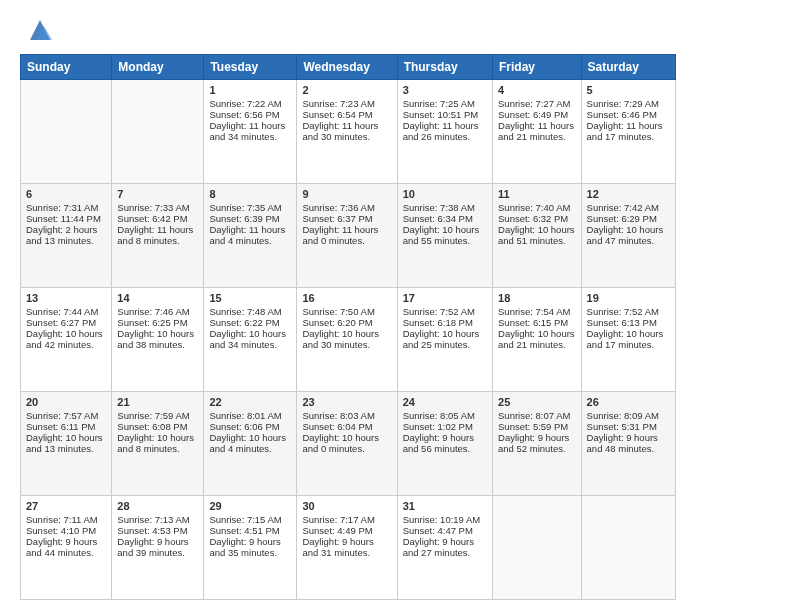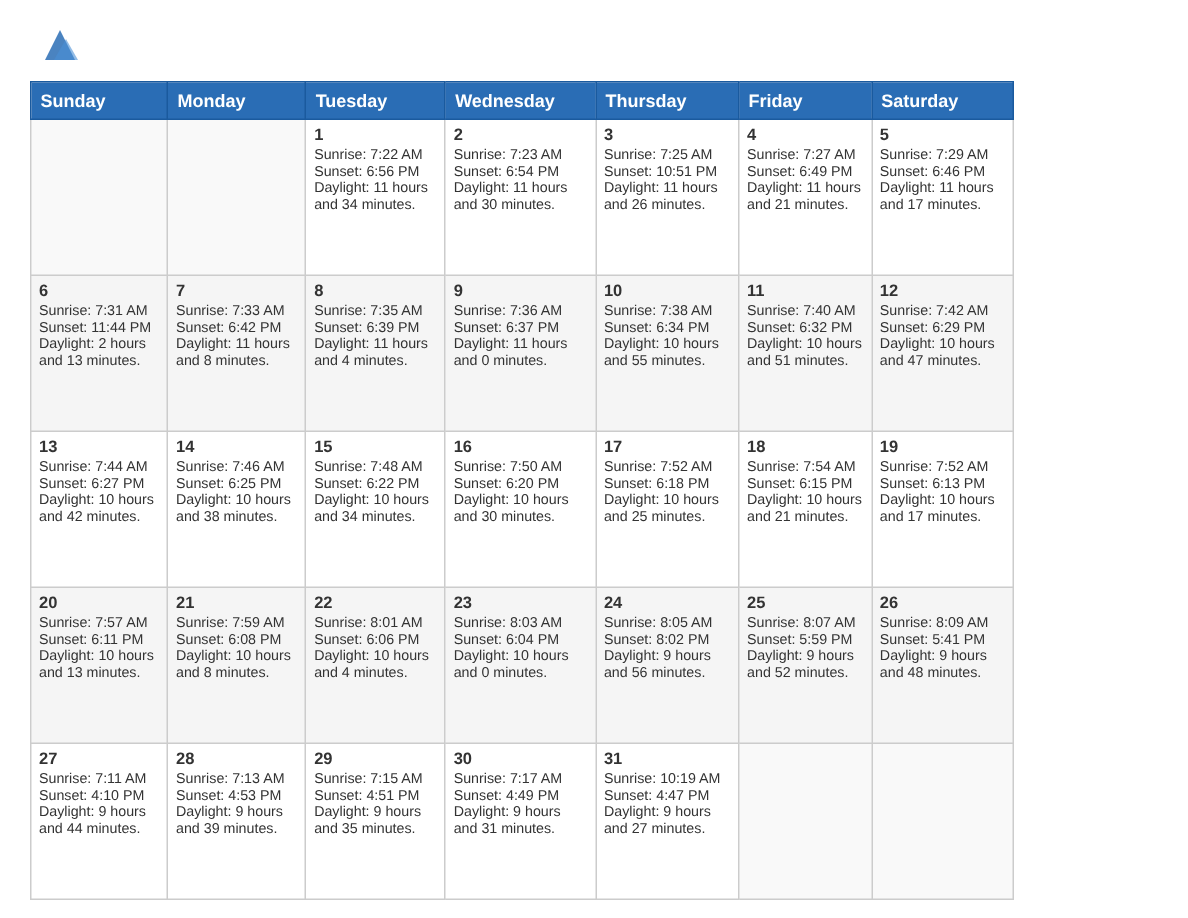--- a/index.html
+++ b/index.html
@@ -275,33 +275,33 @@
           </td>
           <td>
             <span class="day-num">23</span>
             <div>Sunrise: 8:03 AM</div>
             <div>Sunset: 6:04 PM</div>
             <div>Daylight: 10 hours and 0 minutes.</div>
           </td>
           <td>
             <span class="day-num">24</span>
             <div>Sunrise: 8:05 AM</div>
-            <div>Sunset: 8:02 PM</div>
+            <div>Sunset: 1:02 PM</div>
             <div>Daylight: 9 hours and 56 minutes.</div>
           </td>
           <td>
             <span class="day-num">25</span>
             <div>Sunrise: 8:07 AM</div>
             <div>Sunset: 5:59 PM</div>
             <div>Daylight: 9 hours and 52 minutes.</div>
           </td>
           <td>
             <span class="day-num">26</span>
             <div>Sunrise: 8:09 AM</div>
-            <div>Sunset: 5:41 PM</div>
+            <div>Sunset: 5:31 PM</div>
             <div>Daylight: 9 hours and 48 minutes.</div>
           </td>
         </tr>
         <tr>
           <td>
             <span class="day-num">27</span>
             <div>Sunrise: 7:11 AM</div>
             <div>Sunset: 4:10 PM</div>
             <div>Daylight: 9 hours and 44 minutes.</div>
           </td>

